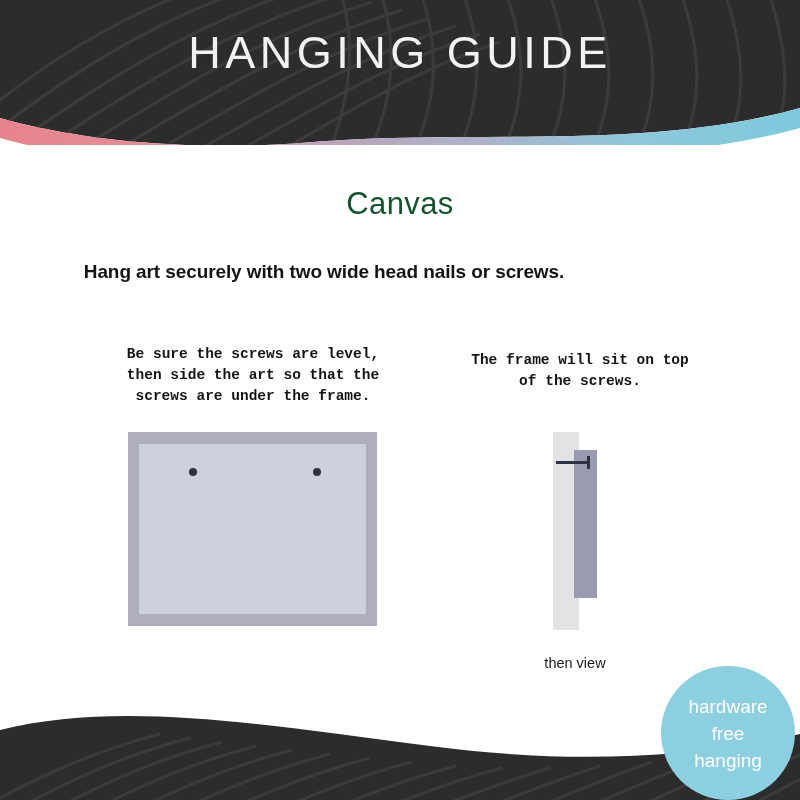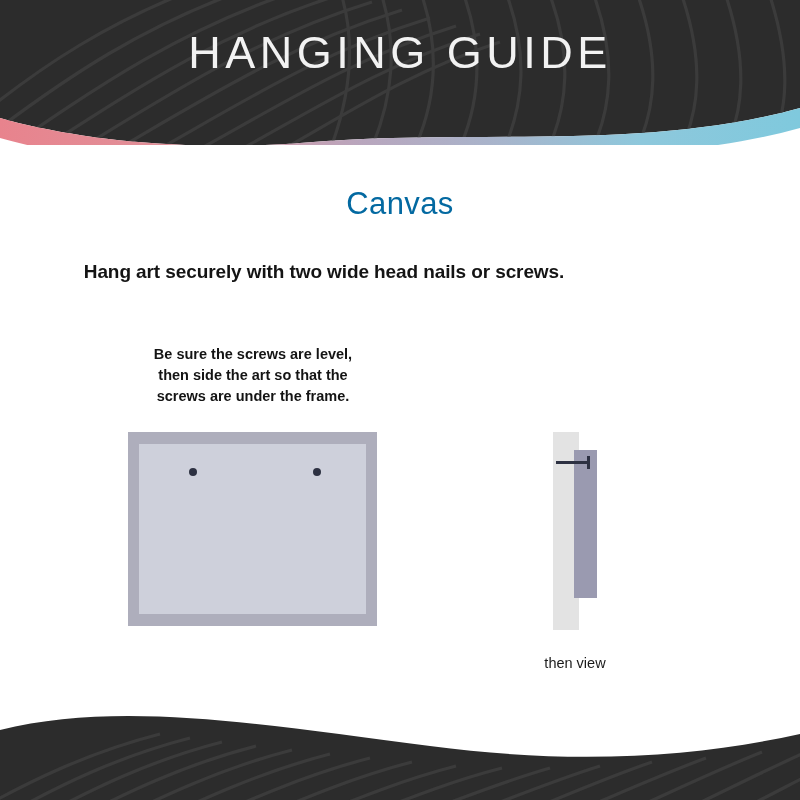--- a/index.html
+++ b/index.html
@@ -49,38 +49,39 @@
 
   
   .section-title {
     position: absolute;
     left: 0;
     top: 186px;
     width: 800px;
     text-align: center;
     font-size: 31px;
     font-weight: 300;
-    color: #0369a1;
+    color: #14532d;
     letter-spacing: 0.4px;
   }
   .lede {
     position: absolute;
     left: 0;
     top: 261px;
     width: 648px;
     text-align: center;
     font-size: 19px;
     font-weight: 700;
     color: #141414;
     letter-spacing: -0.1px;
   }
 
   
   .col {
     position: absolute;
+    font-family: Liberation Mono, monospace;
   }
   .col-front { left: 78px; top: 344px; width: 350px; }
   .col-side  { left: 430px; top: 350px; width: 300px; }
 
   .caption-top {
     text-align: center;
     font-size: 14.5px;
     font-weight: 700;
     color: #141414;
     line-height: 21px;
@@ -260,20 +261,26 @@
     </div>
   </div>
 
   <div class="frame-front">
     <div class="frame-front-inner">
       <span class="screw-dot screw-dot-left"></span>
       <span class="screw-dot screw-dot-right"></span>
     </div>
   </div>
 
+  <div class="col col-side">
+    <div class="caption-top">
+      <div>The frame will sit on top</div>
+      <div>of the screws.</div>
+    </div>
+  </div>
 
   <div class="side-wall"></div>
   <div class="side-frame"></div>
   <div class="side-screw-shaft"></div>
   <div class="side-screw-head"></div>
   <div class="view-label label-side">then view</div>
 
   <div class="footer-band">
     <svg class="footer-svg" viewBox="0 0 800 110" preserveAspectRatio="none">
       <defs>
@@ -297,14 +304,19 @@
         <path d="M398,150 C470,126 530,98 600,76"></path>
         <path d="M450,150 C522,126 582,96 652,72"></path>
         <path d="M504,150 C576,124 636,94 706,68"></path>
         <path d="M560,150 C632,122 692,90 762,62"></path>
         <path d="M618,150 C690,120 750,86 820,56"></path>
         <path d="M678,150 C750,118 810,82 880,50"></path>
       </g>
     </svg>
   </div>
 
+  <div class="badge">
+    <span>hardware</span>
+    <span>free</span>
+    <span>hanging</span>
+  </div>
 
 </div>
 
 </body></html>

